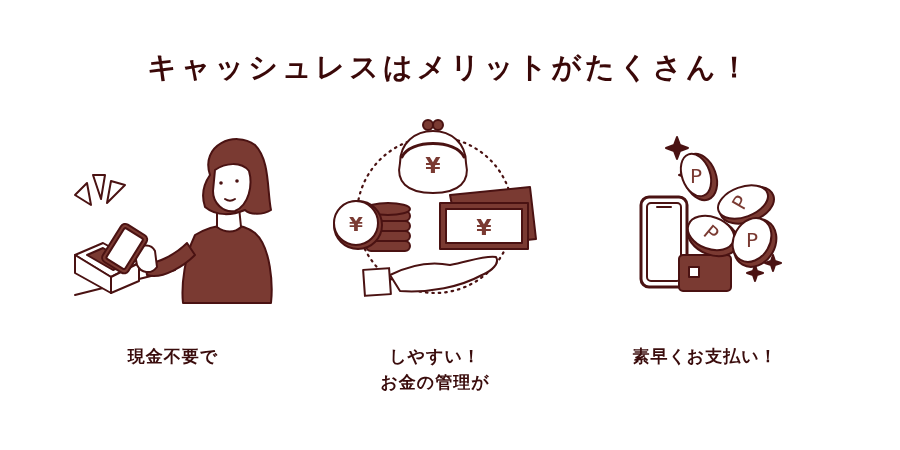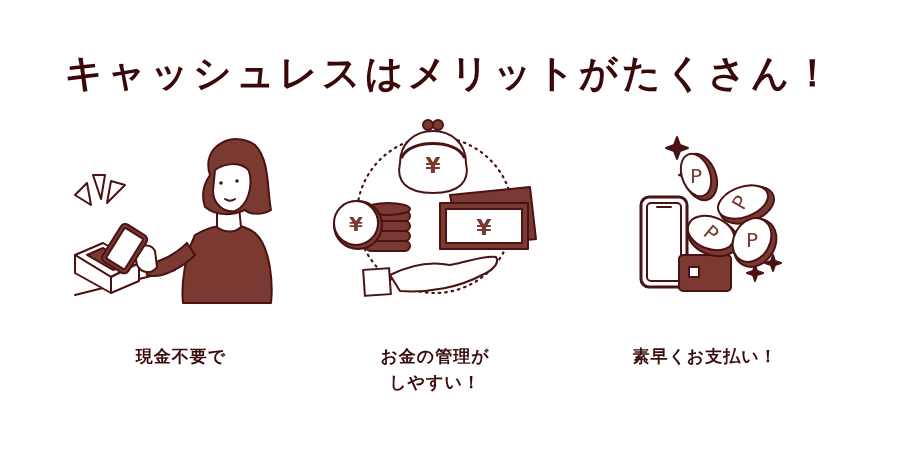--- a/index.html
+++ b/index.html
@@ -1,20 +1,20 @@
 <!DOCTYPE html>
 <html><head>
   <meta charset="utf-8">
   <style>
     html, body { margin: 0; padding: 0; background: #ffffff; }
     body { width: 900px; height: 450px; position: relative; overflow: hidden; font-family: "DejaVu Sans", sans-serif; color: #3a0c0c; }
-    .title { position: absolute; top: 48px; left: 0; width: 900px; text-align: center; font-size: 38px; font-weight: bold; letter-spacing: 4px; color: #3a0808; }
+    .title { position: absolute; top: 48px; left: 0; width: 900px; text-align: center; font-size: 29px; font-weight: bold; letter-spacing: 4px; color: #3a0808; }
     .panel { position: absolute; top: 115px; width: 260px; height: 300px; }
     .panel svg { position: absolute; left: 0; top: 0; }
-    .caption { position: absolute; top: 228px; left: 16px; width: 260px; text-align: center; font-size: 17px; font-weight: bold; line-height: 26px; color: #3a0c0c; letter-spacing: 1px; }
+    .caption { position: absolute; top: 228px; left: 8px; width: 260px; text-align: center; font-size: 17px; font-weight: bold; line-height: 26px; color: #3a0c0c; letter-spacing: 1px; }
     .caption span { display: block; }
     #panel-1 { left: 35px; }
     #panel-2 { left: 320px; }
     #panel-3 { left: 585px; }
   </style>
 </head>
 <body>
 
 <div class="title">キャッシュレスはメリットがたくさん！</div>
 
@@ -91,22 +91,22 @@
         <text x="164" y="120" text-anchor="middle" font-size="22" font-weight="bold" fill="#7a3a32" stroke="none" font-family="DejaVu Sans, sans-serif">¥</text>
       </g>
 
       <g>
         <path d="M70,160 C90,150 110,146 130,150 C150,146 166,140 176,142 C180,148 172,156 162,160 C140,172 110,178 80,176 Z" fill="#fff"></path>
         <rect x="44" y="154" width="26" height="26" fill="#fff" transform="rotate(-4 57 167)"></rect>
       </g>
     </g>
   </svg>
   <div class="caption" style="left:-15px">
+    <span>しやすい！</span>
     <span>お金の管理が</span>
-    <span>しやすい！</span>
   </div>
 </div>
 
 <div class="panel" id="panel-3">
   <svg width="230" height="190" viewBox="0 0 230 190">
     <g stroke="#4a1212" stroke-width="2" stroke-linejoin="round" stroke-linecap="round">
 
       <path d="M92,22 L95,30 L103,33 L95,36 L92,44 L89,36 L81,33 L89,30 Z" fill="#4a1212"></path>
       <path d="M102,52 L104,58 L110,60 L104,62 L102,68 L100,62 L94,60 L100,58 Z" fill="#4a1212"></path>
       <path d="M170,150 L172,156 L178,158 L172,160 L170,166 L168,160 L162,158 L168,156 Z" fill="#4a1212"></path>

